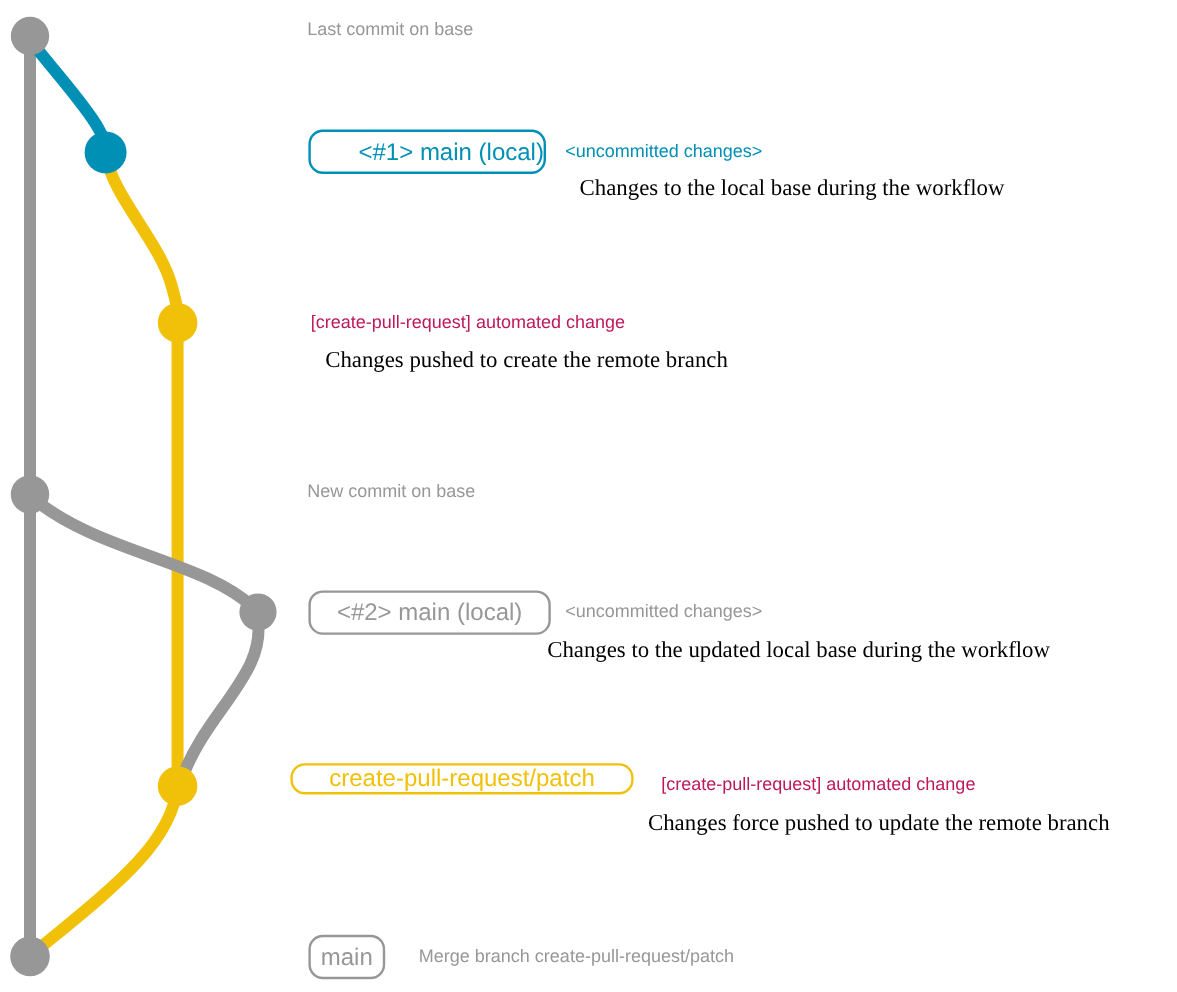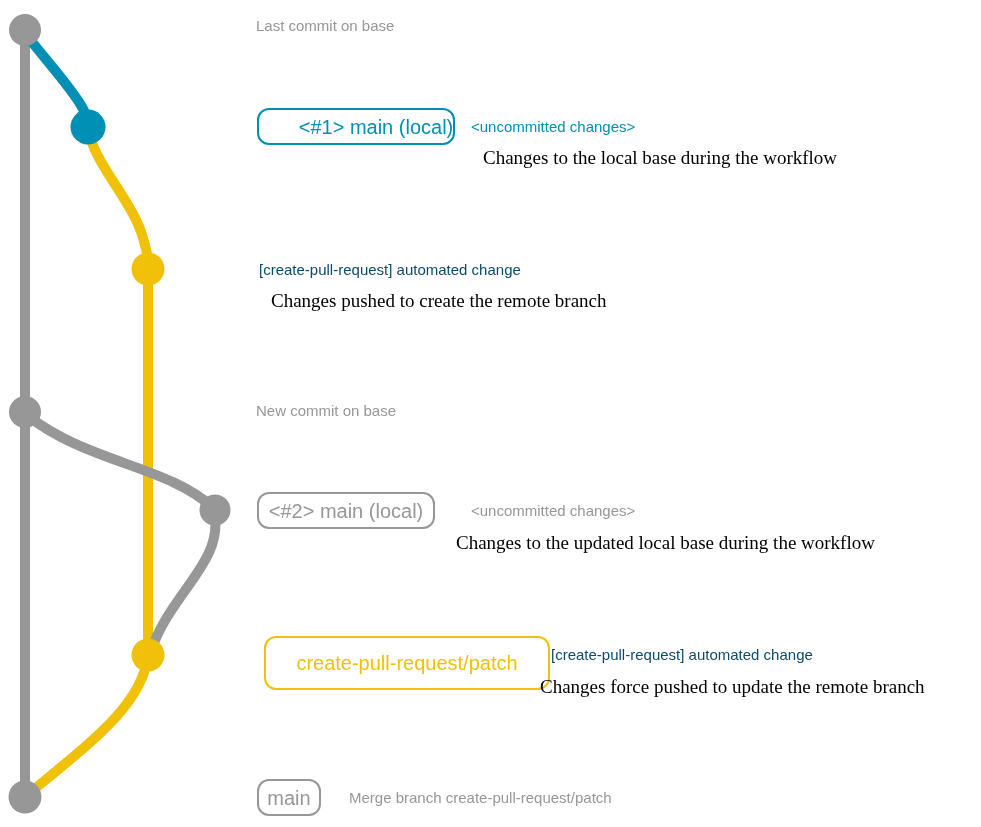--- a/index.html
+++ b/index.html
@@ -17,21 +17,21 @@
 
   .msg  { font-size: 15px; line-height: 1; }
   .desc {
     font-family: "Liberation Serif", serif;
     font-size: 19px;
     color: #000000;
     line-height: 1;
   }
   .gray   { color: #979797; }
   .blue   { color: #008fb5; }
-  .yellow { color: #0c4a6e; }
+  .yellow { color: #be185d; }
 
   .branch-box {
     position: absolute;
     transform: none;
     display: flex;
     align-items: center;
     justify-content: center;
     border: 2px solid;
     border-radius: 12px;
     background: #ffffff;
@@ -78,27 +78,27 @@
     <span>&lt;#1&gt; main (local)</span>
   </div>
   <div class="abs msg blue" style="left:471px; top:126px;">&lt;uncommitted changes&gt;</div>
   <div class="abs desc" style="left:483px; top:157px;">Changes to the local base during the workflow</div>
 
   <div class="abs msg yellow" style="left:259px; top:269px;">[create-pull-request] automated change</div>
   <div class="abs desc" style="left:271px; top:300px;">Changes pushed to create the remote branch</div>
 
   <div class="abs msg gray" style="left:256px; top:410px;">New commit on base</div>
 
-  <div class="branch-box box-gray" style="left:257px; top:492px; width:178px; height:37px;">
+  <div class="branch-box box-gray" style="left:257px; top:492px; width:202px; height:37px;">
     <span>&lt;#2&gt; main (local)</span>
   </div>
   <div class="abs msg gray" style="left:471px; top:510px;">&lt;uncommitted changes&gt;</div>
   <div class="abs desc" style="left:456px; top:542px;">Changes to the updated local base during the workflow</div>
 
-  <div class="branch-box box-yellow" style="left:264px; top:636px; width:286px; height:54px;">
+  <div class="branch-box box-yellow" style="left:242px; top:636px; width:286px; height:26px;">
     <span>create-pull-request/patch</span>
   </div>
   <div class="abs msg yellow" style="left:551px; top:654px;">[create-pull-request] automated change</div>
   <div class="abs desc" style="left:540px; top:686px;">Changes force pushed to update the remote branch</div>
 
   <div class="branch-box box-gray" style="left:257px; top:779px; width:64px; height:37px;">
     <span>main</span>
   </div>
   <div class="abs msg gray" style="left:349px; top:797px;">Merge branch create-pull-request/patch</div>
 

